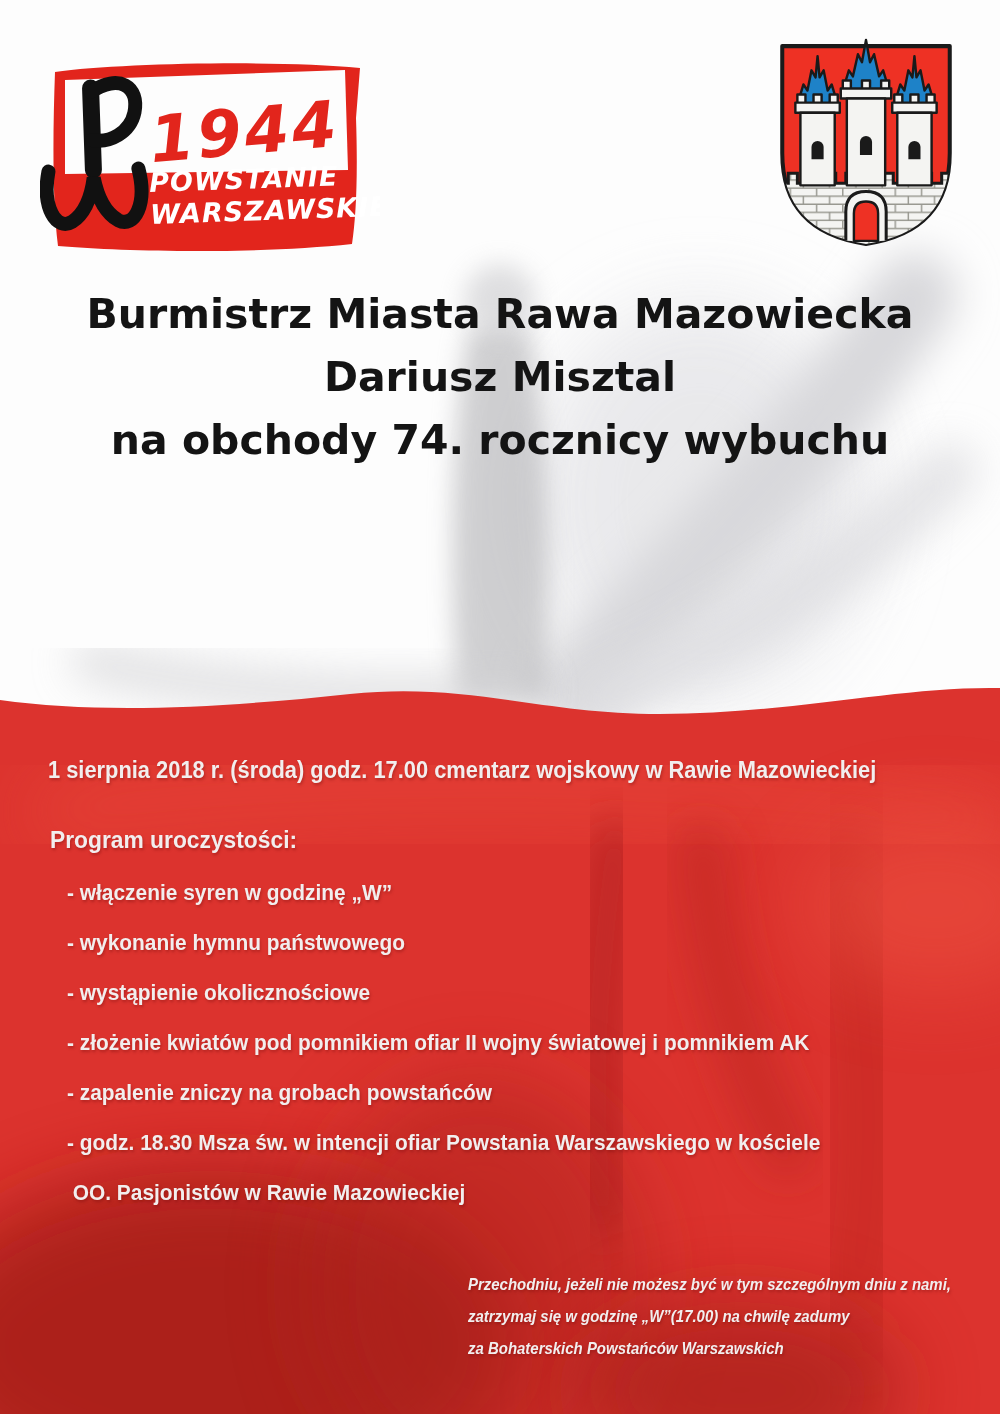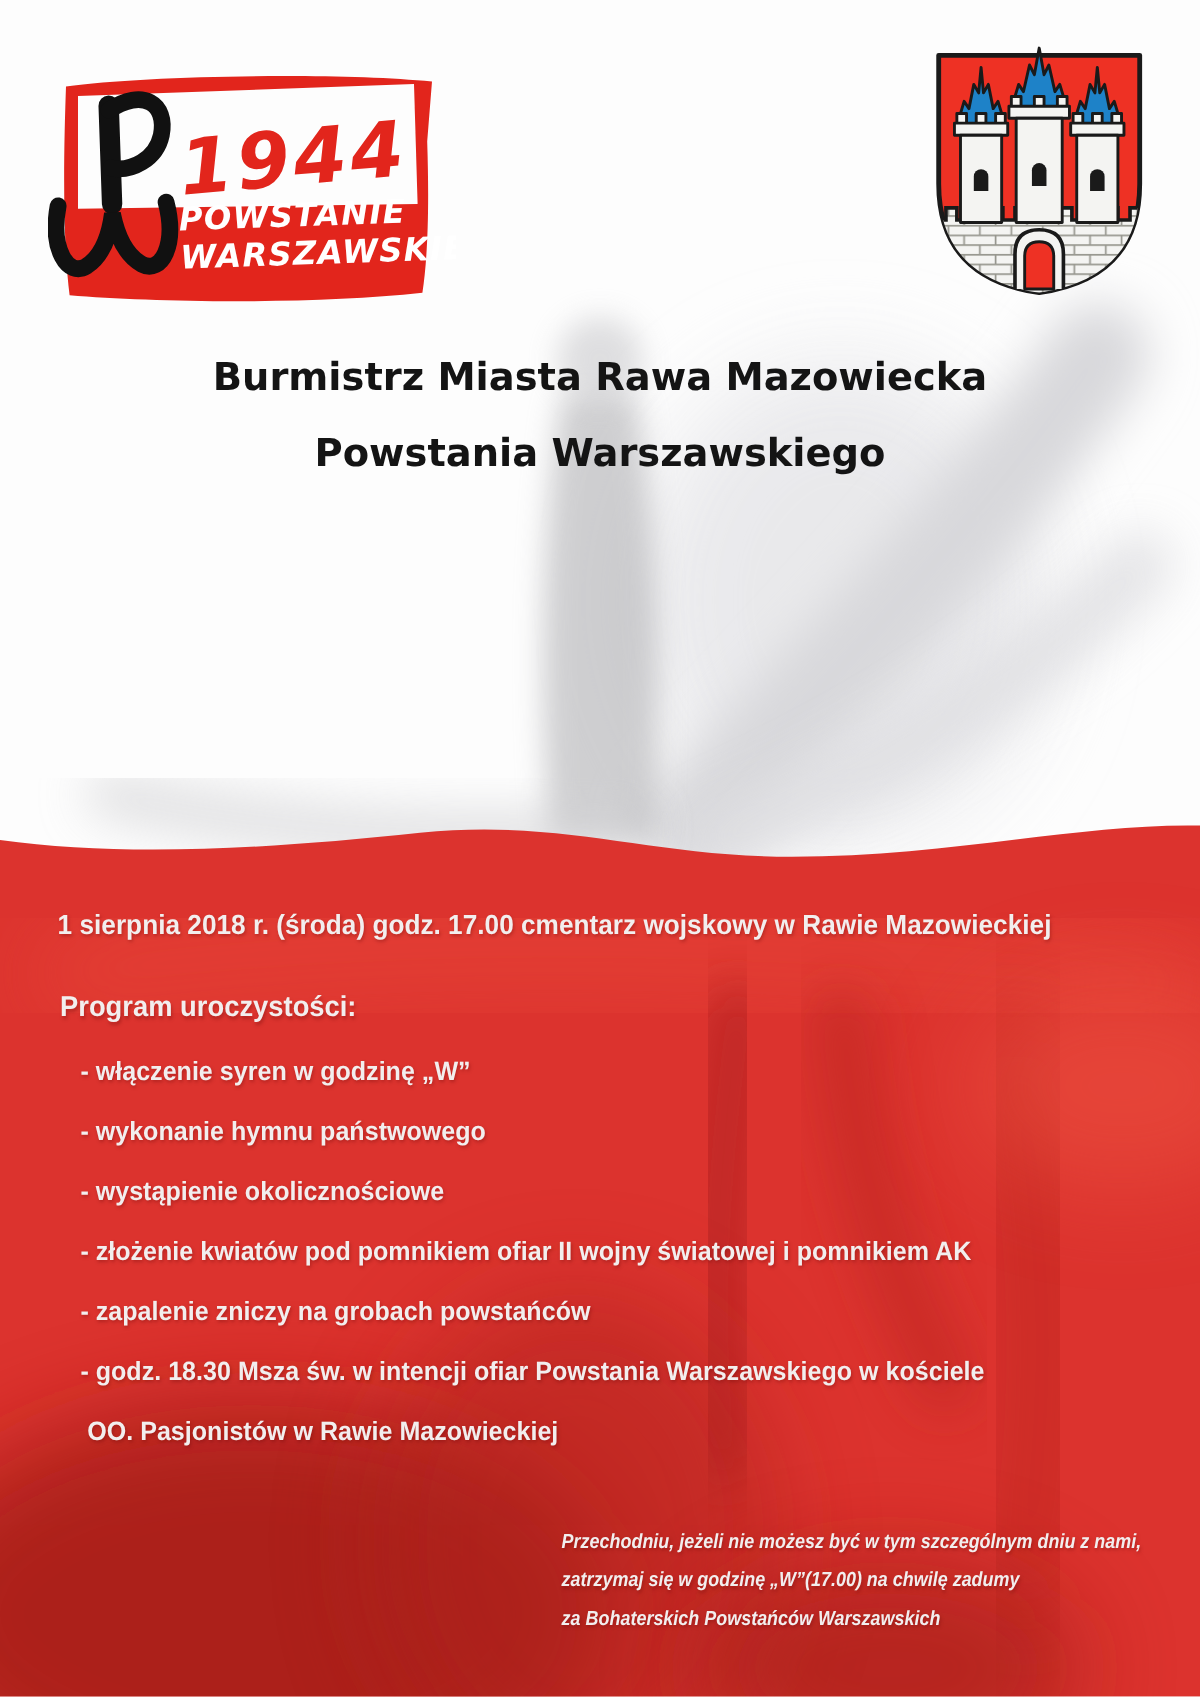--- a/index.html
+++ b/index.html
@@ -10,21 +10,21 @@
   
   .pw-logo{position:absolute;left:40px;top:58px;width:340px;height:200px;}
   .pw-logo svg{width:100%;height:100%;display:block;}
 
   
   .crest{position:absolute;left:770px;top:34px;width:192px;height:222px;}
   .crest svg{width:100%;height:100%;display:block;}
 
   
   .invitation{position:absolute;left:0;top:283px;width:1000px;text-align:center;
-              font-family:"DejaVu Sans",sans-serif;font-weight:bold;font-size:32px;
+              font-family:"DejaVu Sans",sans-serif;font-weight:bold;font-size:41px;
               line-height:63px;color:#141414;}
 
   
   .wtext{position:absolute;color:#f2eeee;font-weight:bold;white-space:nowrap;
          text-shadow:1px 2px 3px rgba(100,10,10,.35);
          transform:scaleX(.95);transform-origin:left top;}
   .date-line{left:48px;top:755px;font-size:23px;line-height:30px;}
   .program-heading{left:50px;top:825px;font-size:24px;line-height:30px;}
   .program-list{left:67px;top:868px;font-size:22px;line-height:50px;}
   .program-list .cont{padding-left:6px;}
@@ -141,21 +141,22 @@
         </g>
 
         <path d="M75,205 V176 Q75,156 95,156 Q115,156 115,176 V205" fill="#f4f4f2" stroke-width="3"></path>
         <path d="M83,205 V178 Q83,166 95,166 Q107,166 107,178 V205 Z" fill="#ee3124" stroke-width="2.4"></path>
       </g>
     </svg>
   </div>
 
   <div class="invitation">
     <div>Burmistrz Miasta Rawa Mazowiecka</div>
-    <div>Powstania Warszawskiego</div>
+    <div>Dariusz Misztal</div>
+    <div>na obchody 74. rocznicy wybuchu</div>
   </div>
 
   <div class="wtext date-line">1 sierpnia 2018 r. (środa) godz. 17.00 cmentarz wojskowy w Rawie Mazowieckiej</div>
 
   <div class="wtext program-heading">Program uroczystości:</div>
   <div class="wtext program-list">
     <div>- włączenie syren w godzinę „W”</div>
     <div>- wykonanie hymnu państwowego</div>
     <div>- wystąpienie okolicznościowe</div>
     <div>- złożenie kwiatów pod pomnikiem ofiar II wojny światowej i pomnikiem AK</div>

